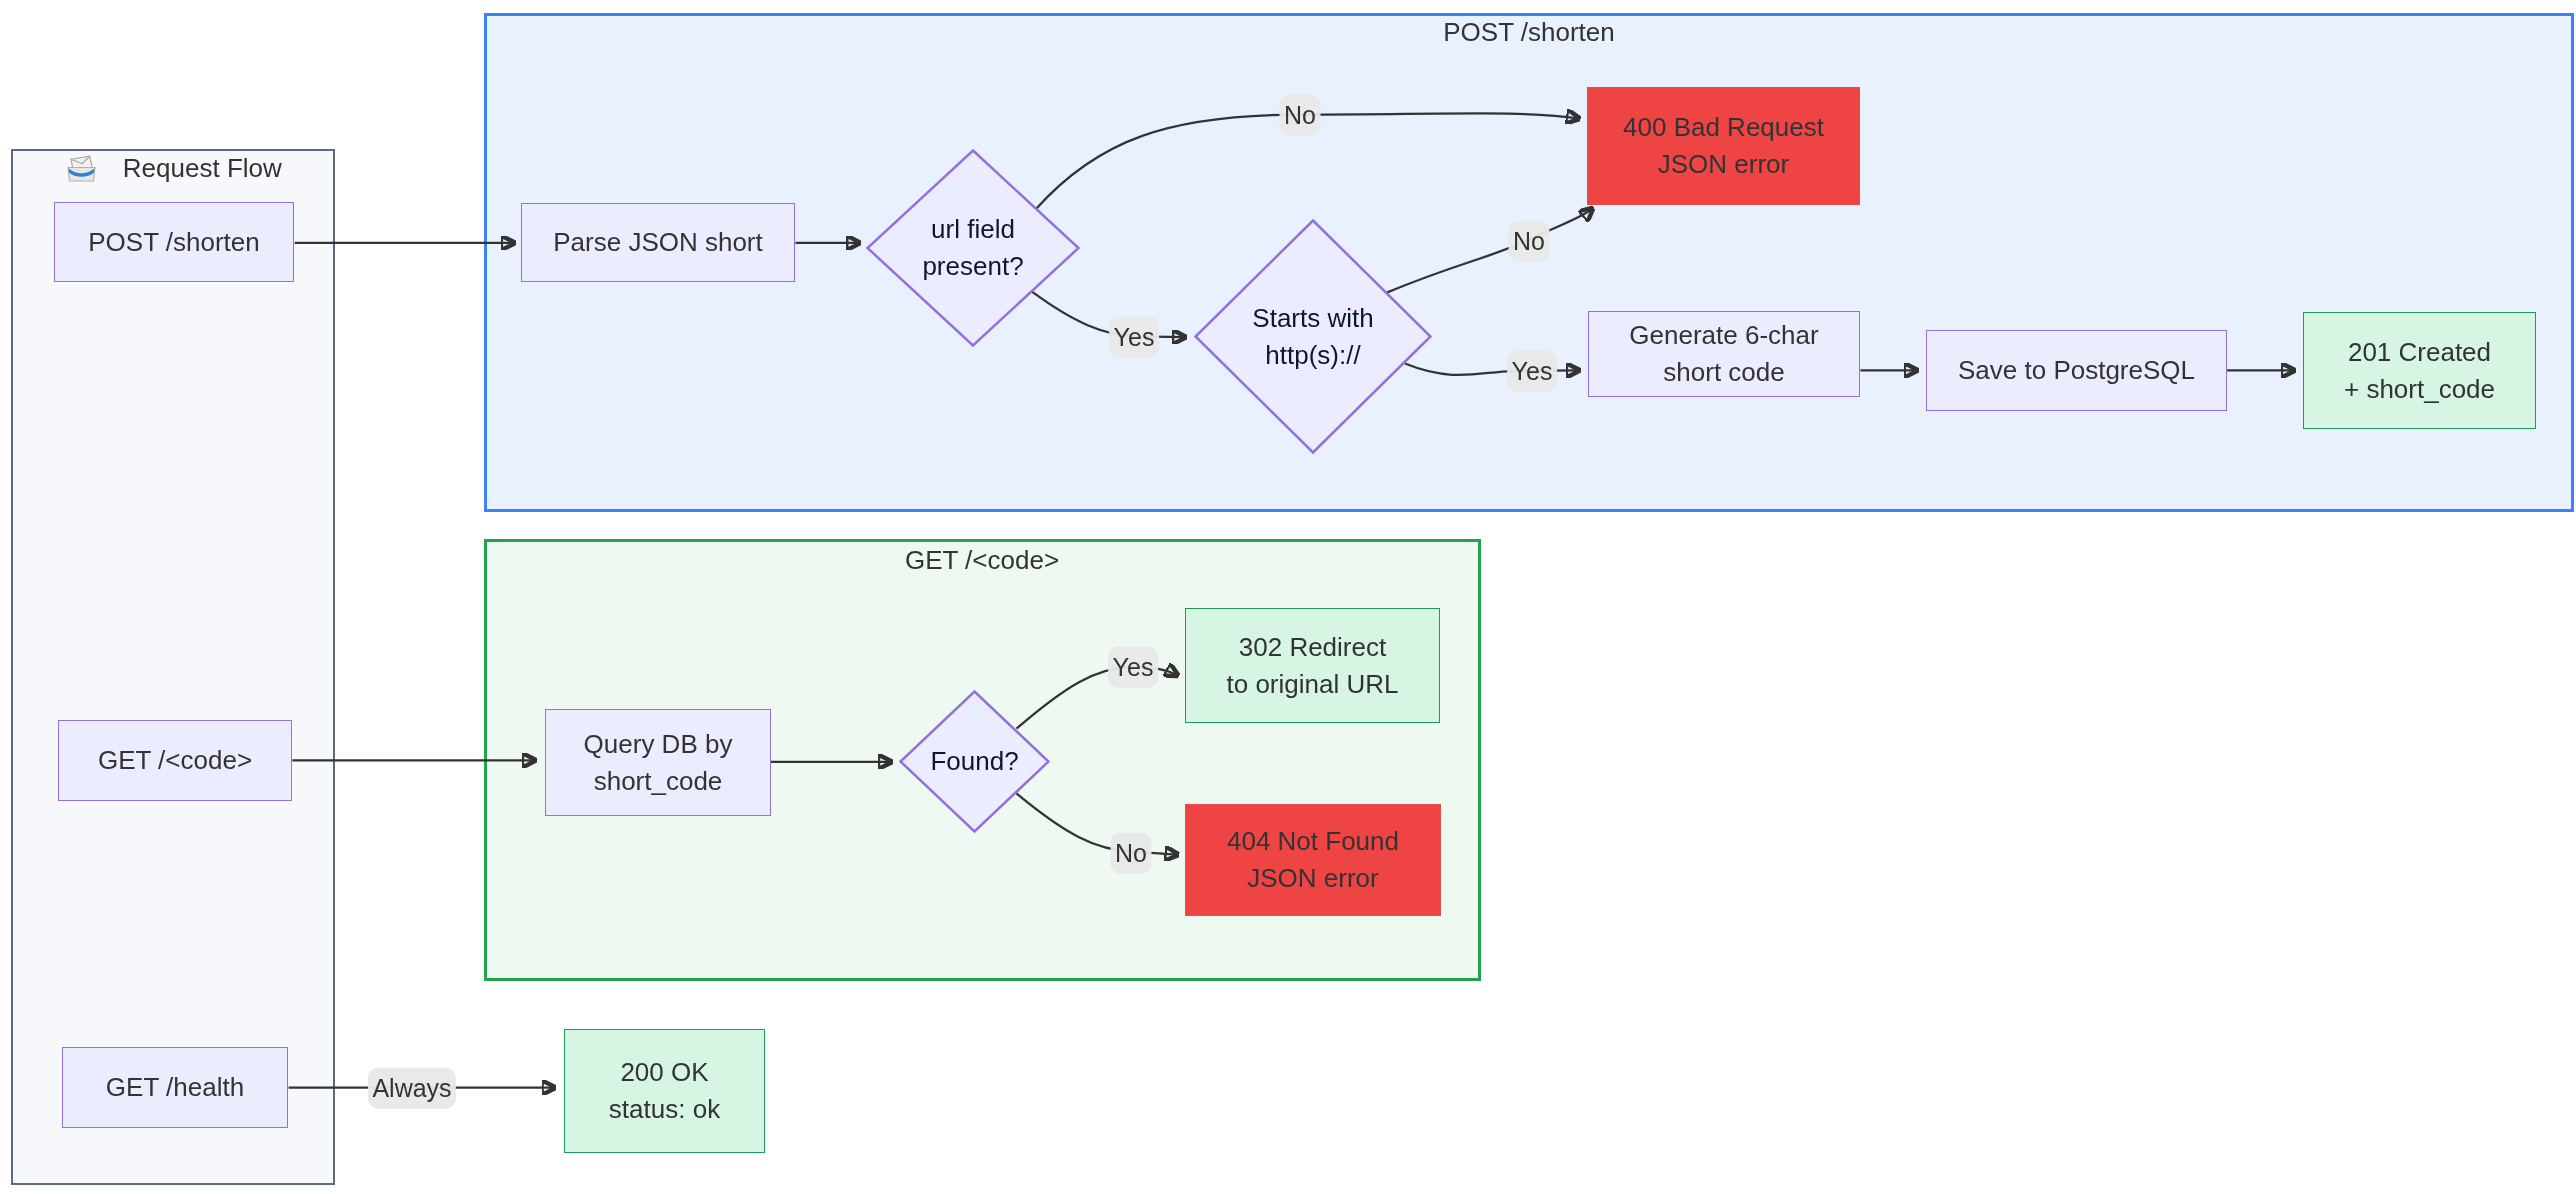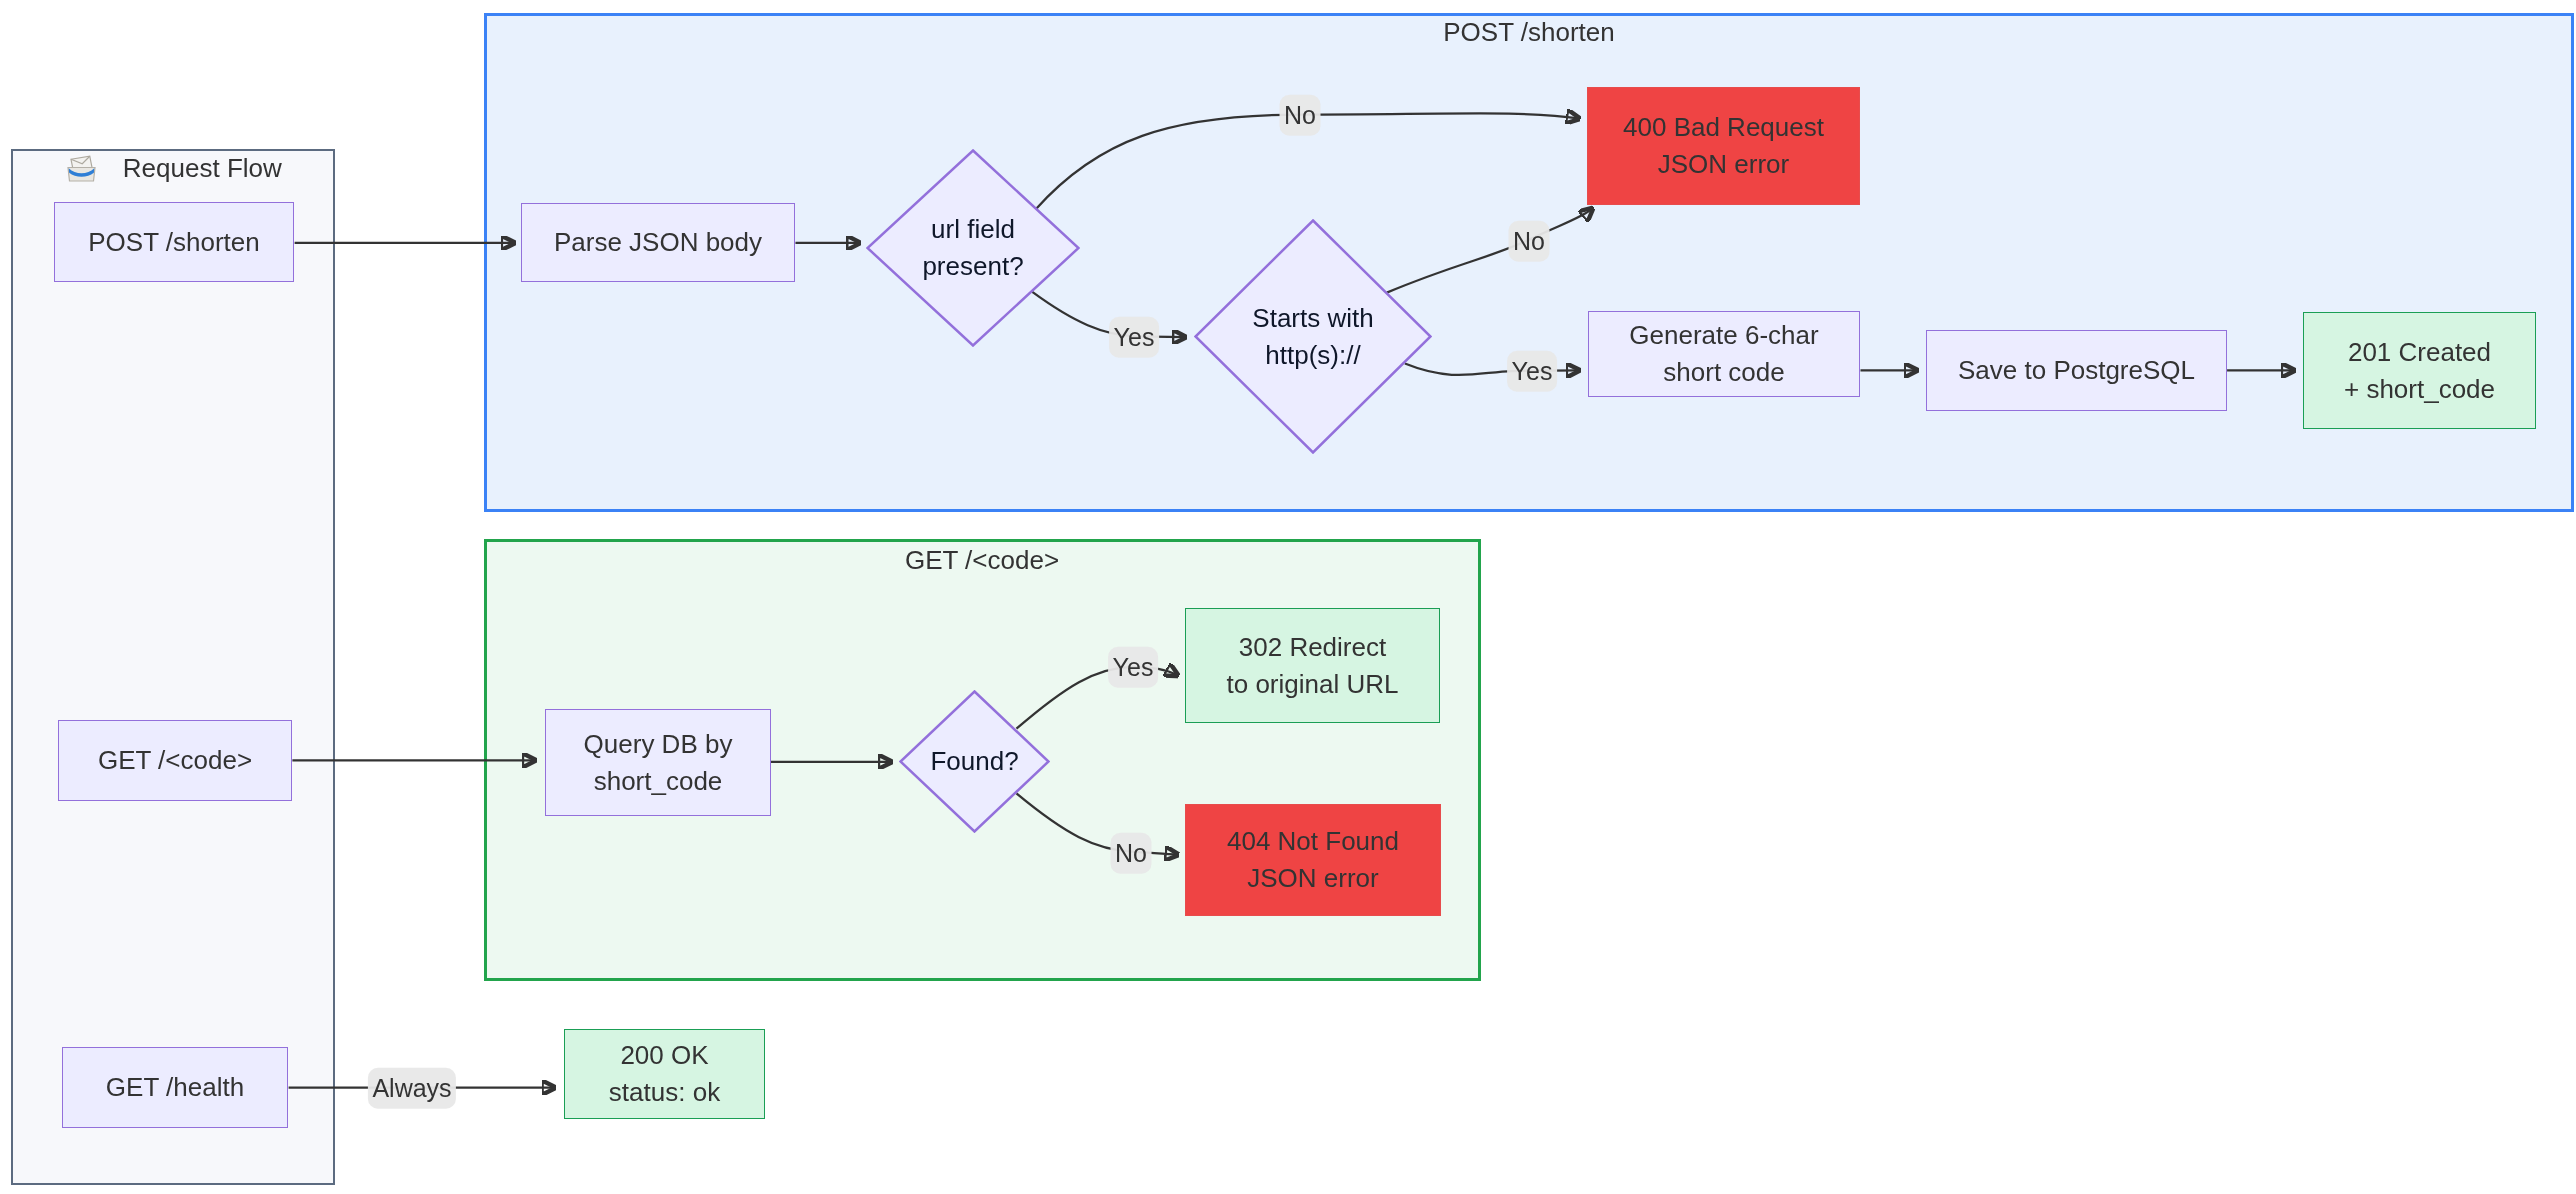--- a/index.html
+++ b/index.html
@@ -77,21 +77,21 @@
     <span>POST /shorten</span>
   </div>
   <div class="node" style="left:58px;top:720px;width:234px;height:81px">
     <span>GET /&lt;code&gt;</span>
   </div>
   <div class="node" style="left:62px;top:1047px;width:226px;height:81px">
     <span>GET /health</span>
   </div>
 
   <div class="node" style="left:521px;top:203px;width:274px;height:79px">
-    <span>Parse JSON body</span>
+    <span>Parse JSON short</span>
   </div>
 
   <div class="diamond" style="left:866px;top:149px;width:214px;height:198px">
     <svg viewBox="0 0 284 262" preserveAspectRatio="none">
       <polygon points="142,2 282,131 142,260 2,131" vector-effect="non-scaling-stroke"></polygon>
     </svg>
     <div class="dtext">
       <span>url field</span>
       <span>present?</span>
     </div>
@@ -143,21 +143,21 @@
   <div class="node success" style="left:1185px;top:608px;width:255px;height:115px">
     <span>302 Redirect</span>
     <span>to original URL</span>
   </div>
 
   <div class="node error" style="left:1185px;top:804px;width:256px;height:112px">
     <span>404 Not Found</span>
     <span>JSON error</span>
   </div>
 
-  <div class="node success" style="left:564px;top:1029px;width:201px;height:90px">
+  <div class="node success" style="left:564px;top:1029px;width:201px;height:124px">
     <span>200 OK</span>
     <span>status: ok</span>
   </div>
 
   <span class="edge-label" style="left:1300px;top:115px">No</span>
   <span class="edge-label" style="left:1134px;top:337px">Yes</span>
   <span class="edge-label" style="left:1529px;top:241px">No</span>
   <span class="edge-label" style="left:1532px;top:371px">Yes</span>
   <span class="edge-label" style="left:1133px;top:667px">Yes</span>
   <span class="edge-label" style="left:1131px;top:853px">No</span>

